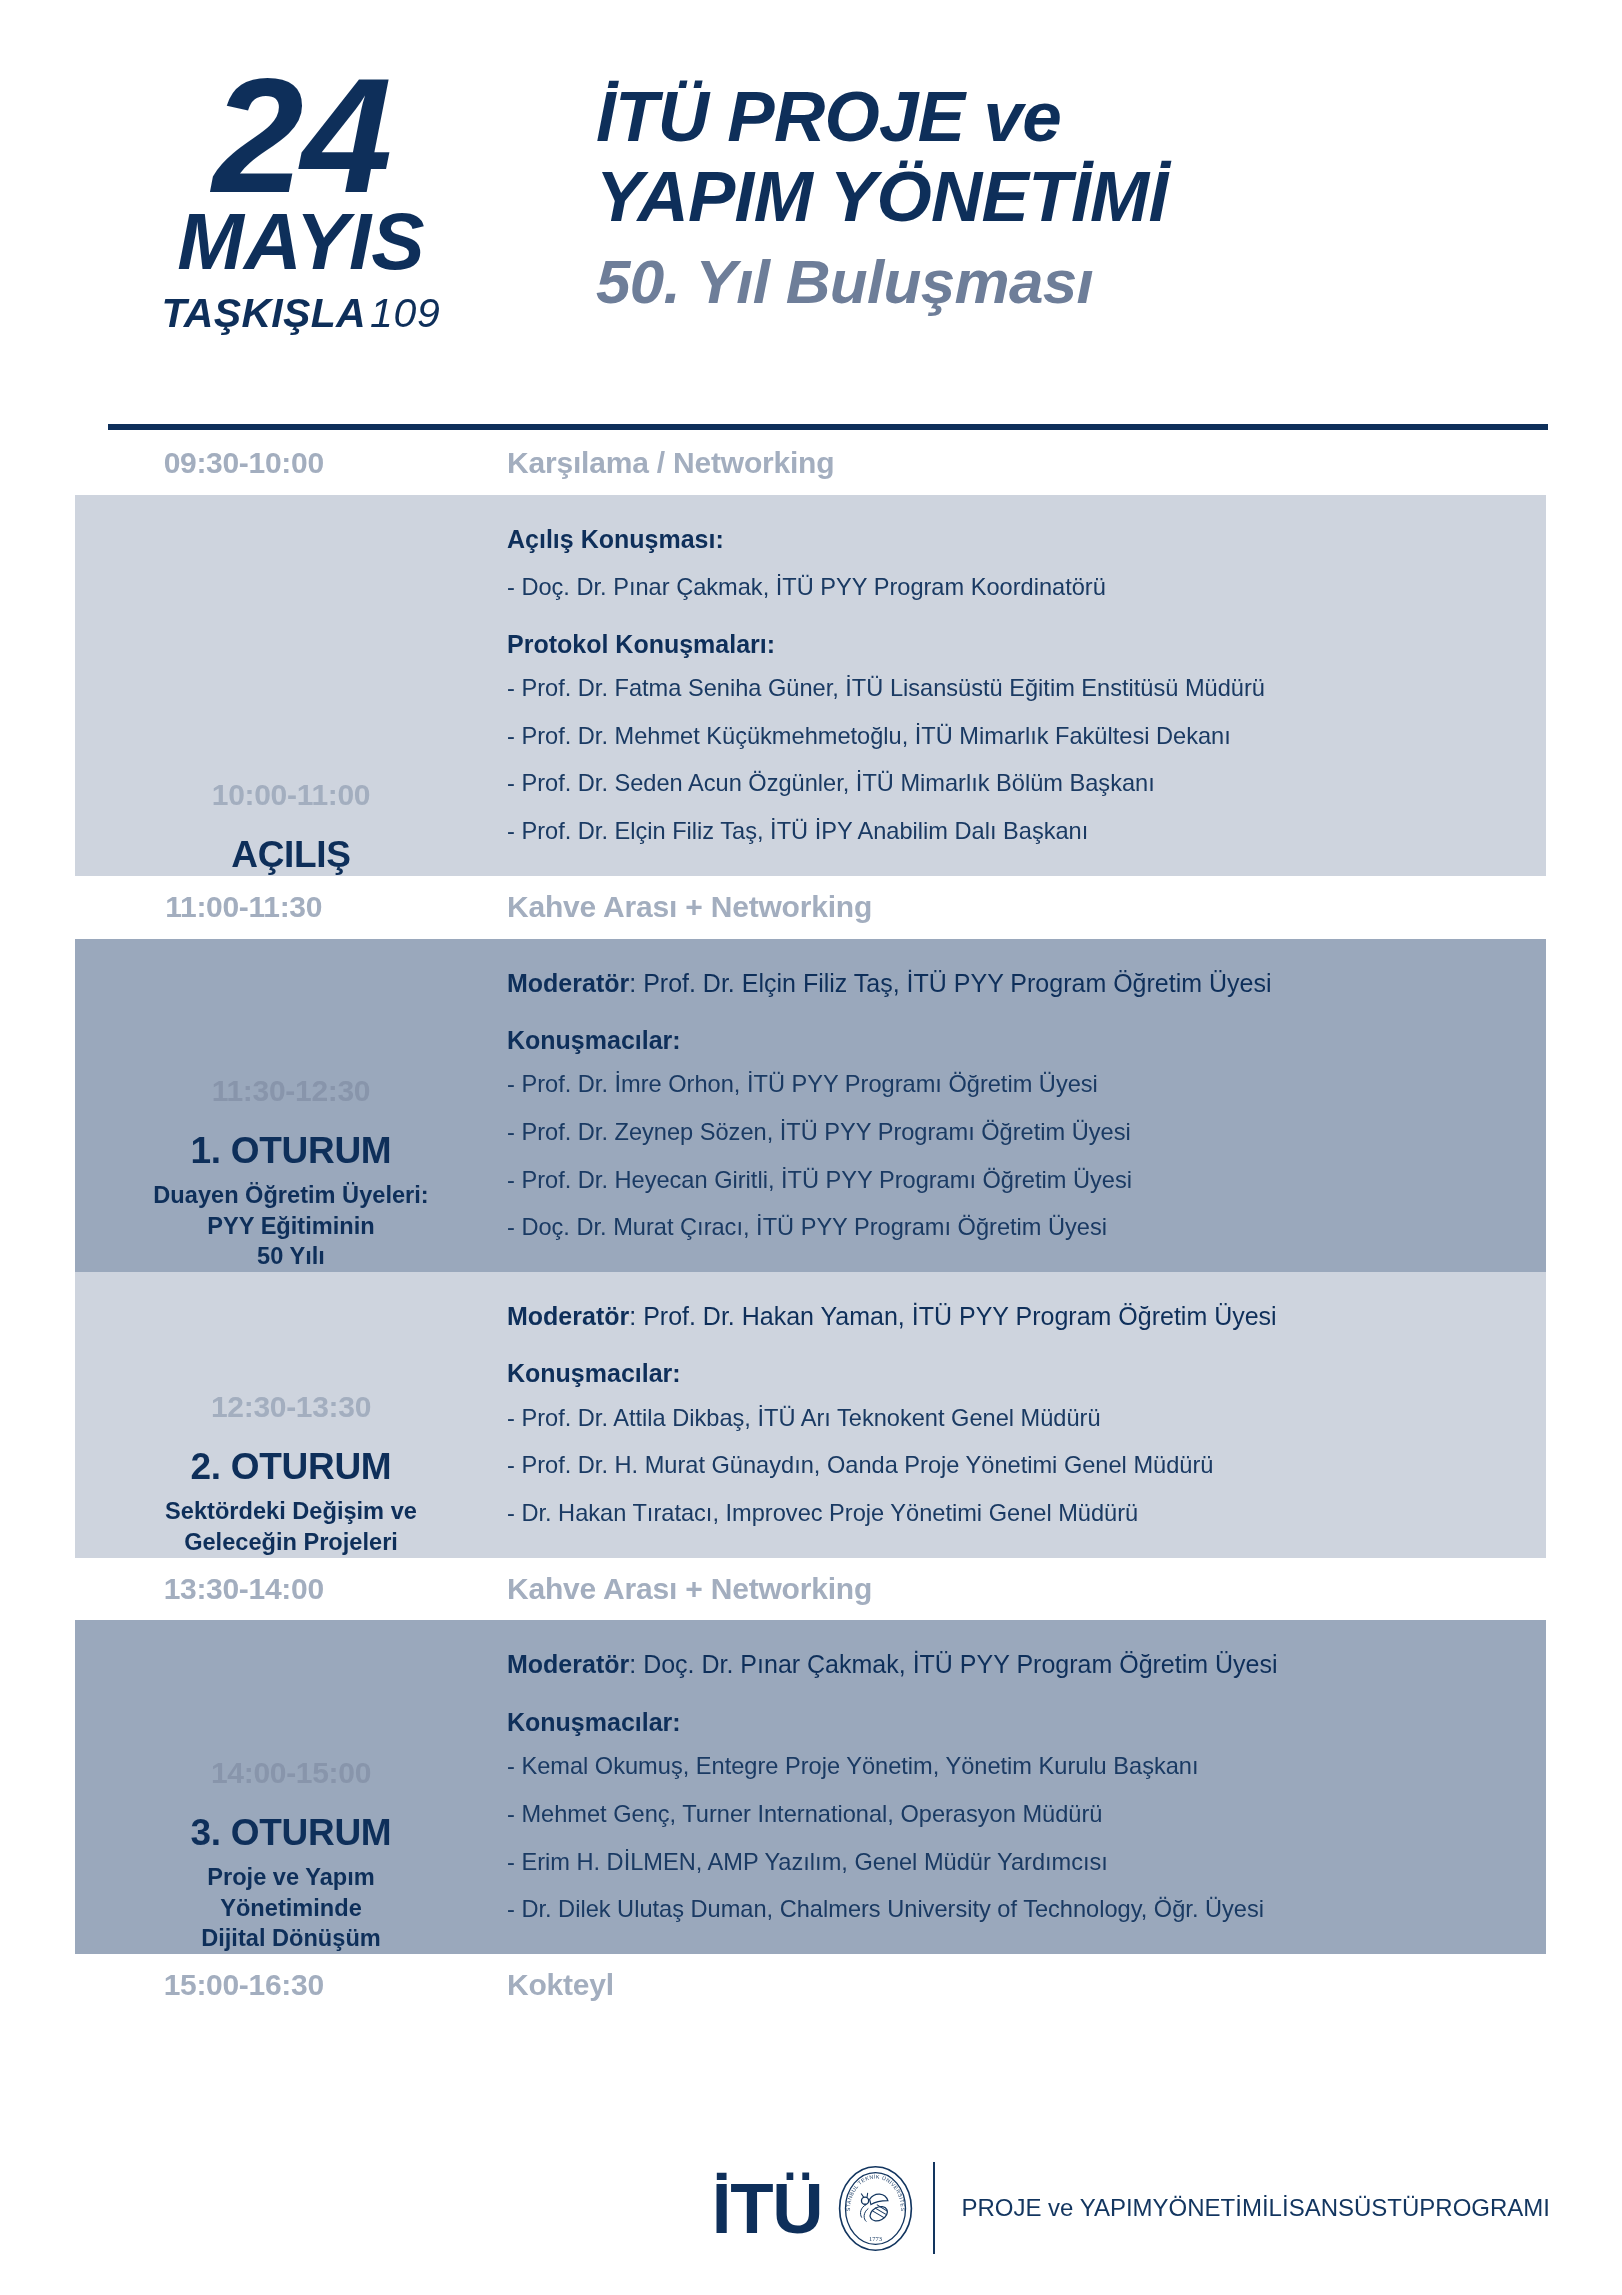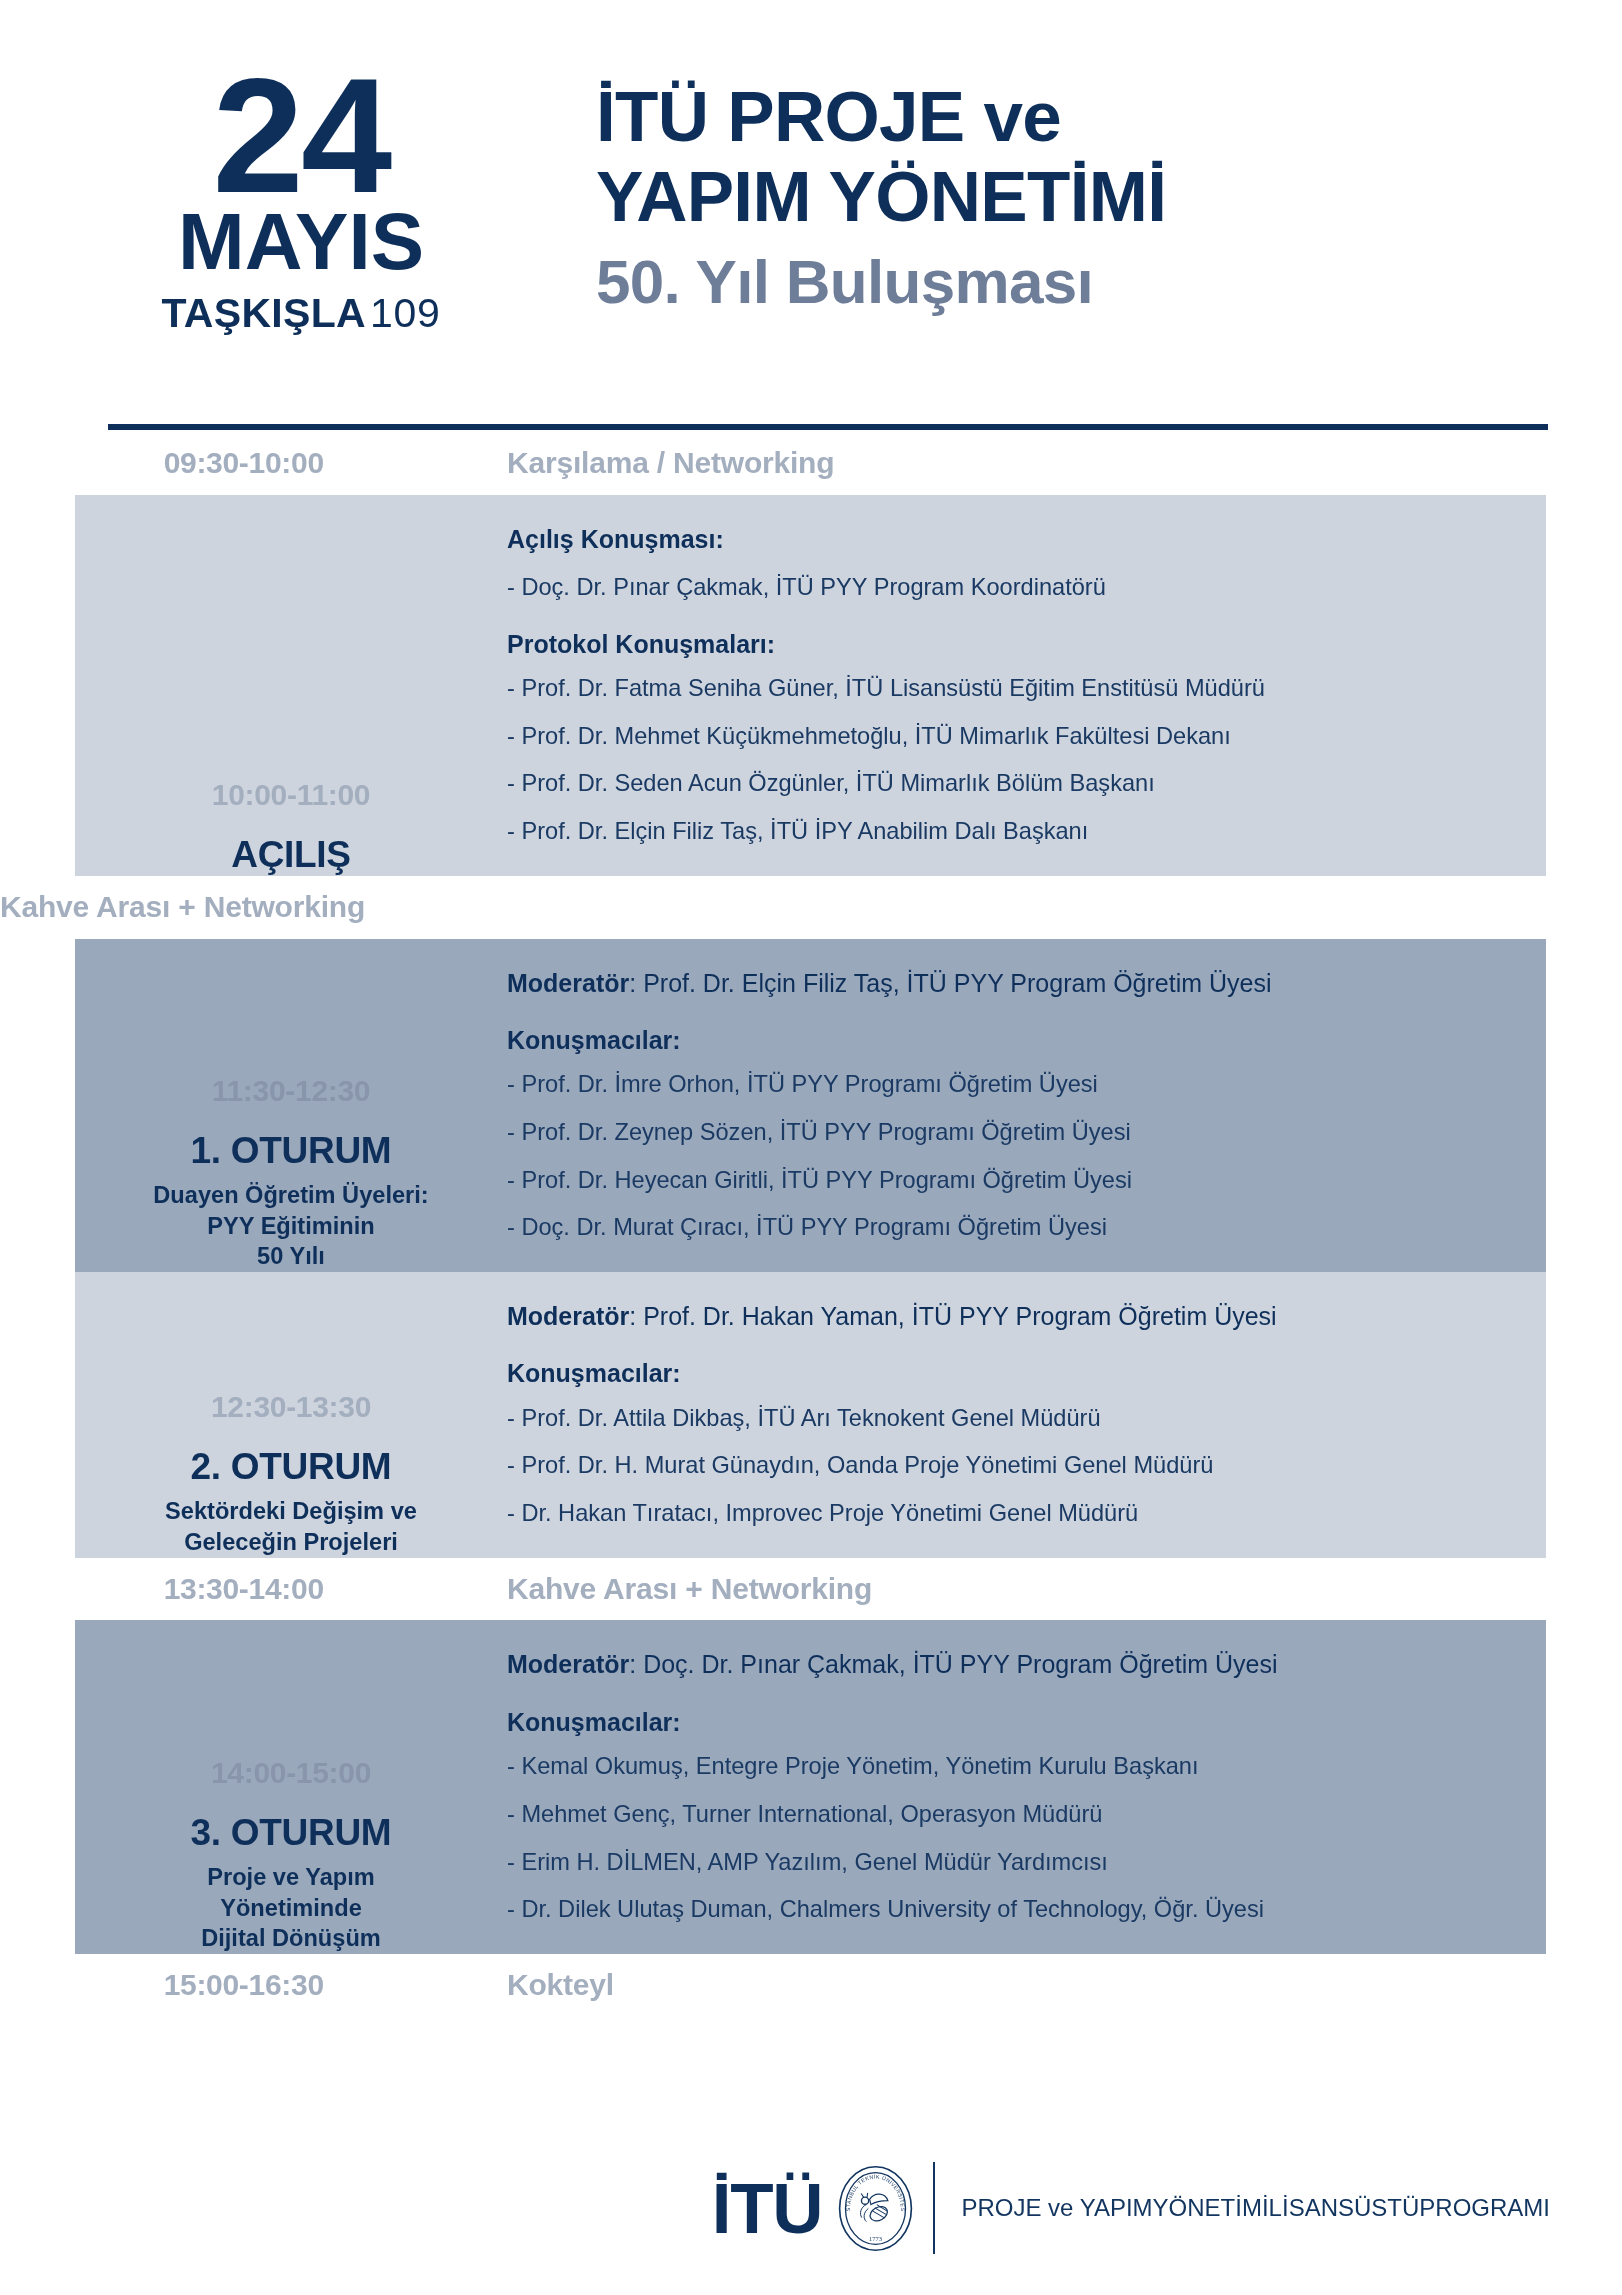--- a/index.html
+++ b/index.html
@@ -7,21 +7,21 @@
     width:1623px; height:2295px;
     background:#ffffff;
     font-family:"Liberation Sans", sans-serif;
     -webkit-font-smoothing:antialiased;
     overflow:hidden;
     position:relative;
   }
 
   
   .header {
-    position:absolute; left:0; top:0; width:1333px; height:425px;
+    position:absolute; left:0; top:0; width:1333px; height:425px;font-style:italic;
   }
   .date-block {
     position:absolute; left:98px; top:65px; width:406px;
     text-align:center;
   }
   .date-day {
     font-size:164px; font-weight:bold; color:#0e2f5a;
     line-height:0.86; letter-spacing:-2.6px;
   }
   .date-month {
@@ -184,20 +184,23 @@
         <div class="item">- Doç. Dr. Pınar Çakmak, İTÜ PYY Program Koordinatörü</div>
         <div class="gap-sm"></div>
         <div class="lead tight"><span>Protokol Konuşmaları:</span></div>
         <div class="item">- Prof. Dr. Fatma Seniha Güner, İTÜ Lisansüstü Eğitim Enstitüsü Müdürü</div>
         <div class="item">- Prof. Dr. Mehmet Küçükmehmetoğlu, İTÜ Mimarlık Fakültesi Dekanı</div>
         <div class="item">- Prof. Dr. Seden Acun Özgünler, İTÜ Mimarlık Bölüm Başkanı</div>
         <div class="item">-  Prof. Dr. Elçin Filiz Taş, İTÜ İPY Anabilim Dalı Başkanı</div>
       </div>
     </div>
     <div class="row break">
+      <div class="col-time">
+        <div class="time">11:00-11:30</div>
+      </div>
       <div class="col-detail">
         <div class="break-label">Kahve Arası + Networking</div>
       </div>
     </div>
     <div class="row block medium">
       <div class="col-time">
         <div class="time">11:30-12:30</div>
         <div class="sess-name">1. OTURUM</div>
         <div class="sess-sub">Duayen Öğretim Üyeleri:<br>PYY Eğitiminin<br>50 Yılı</div>
       </div>

